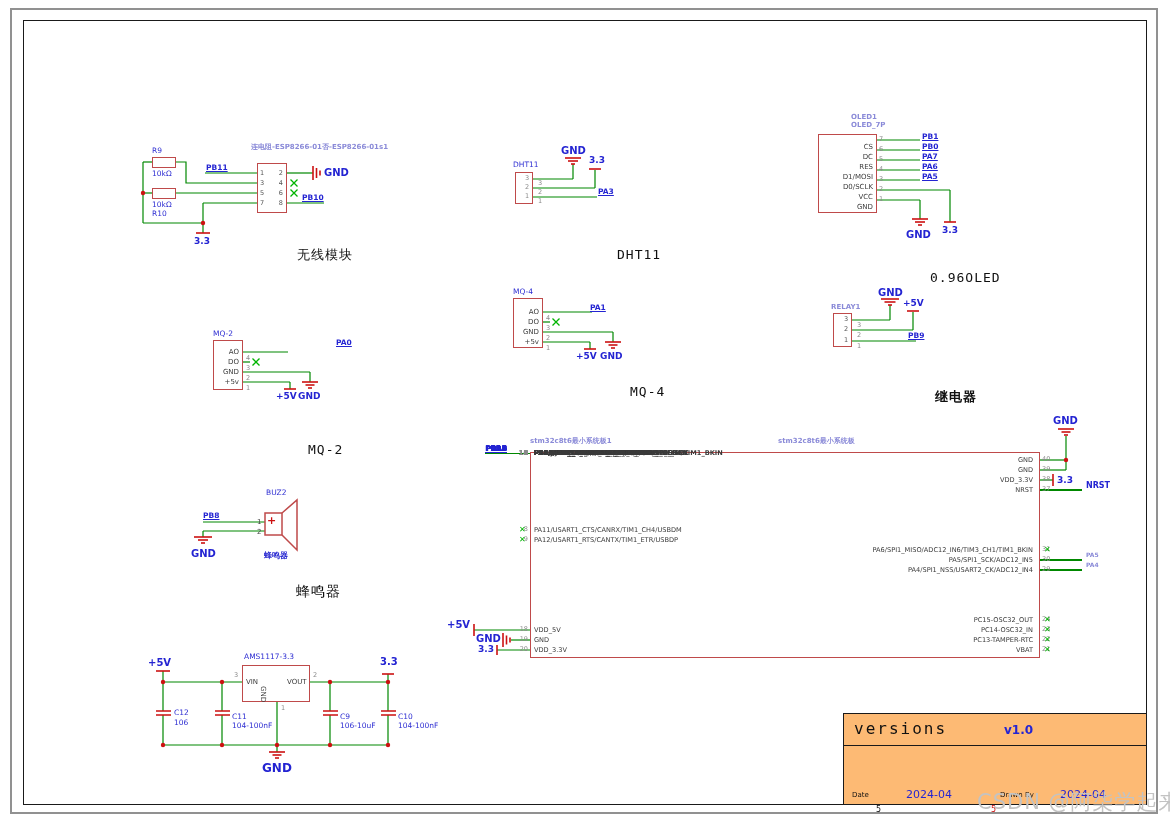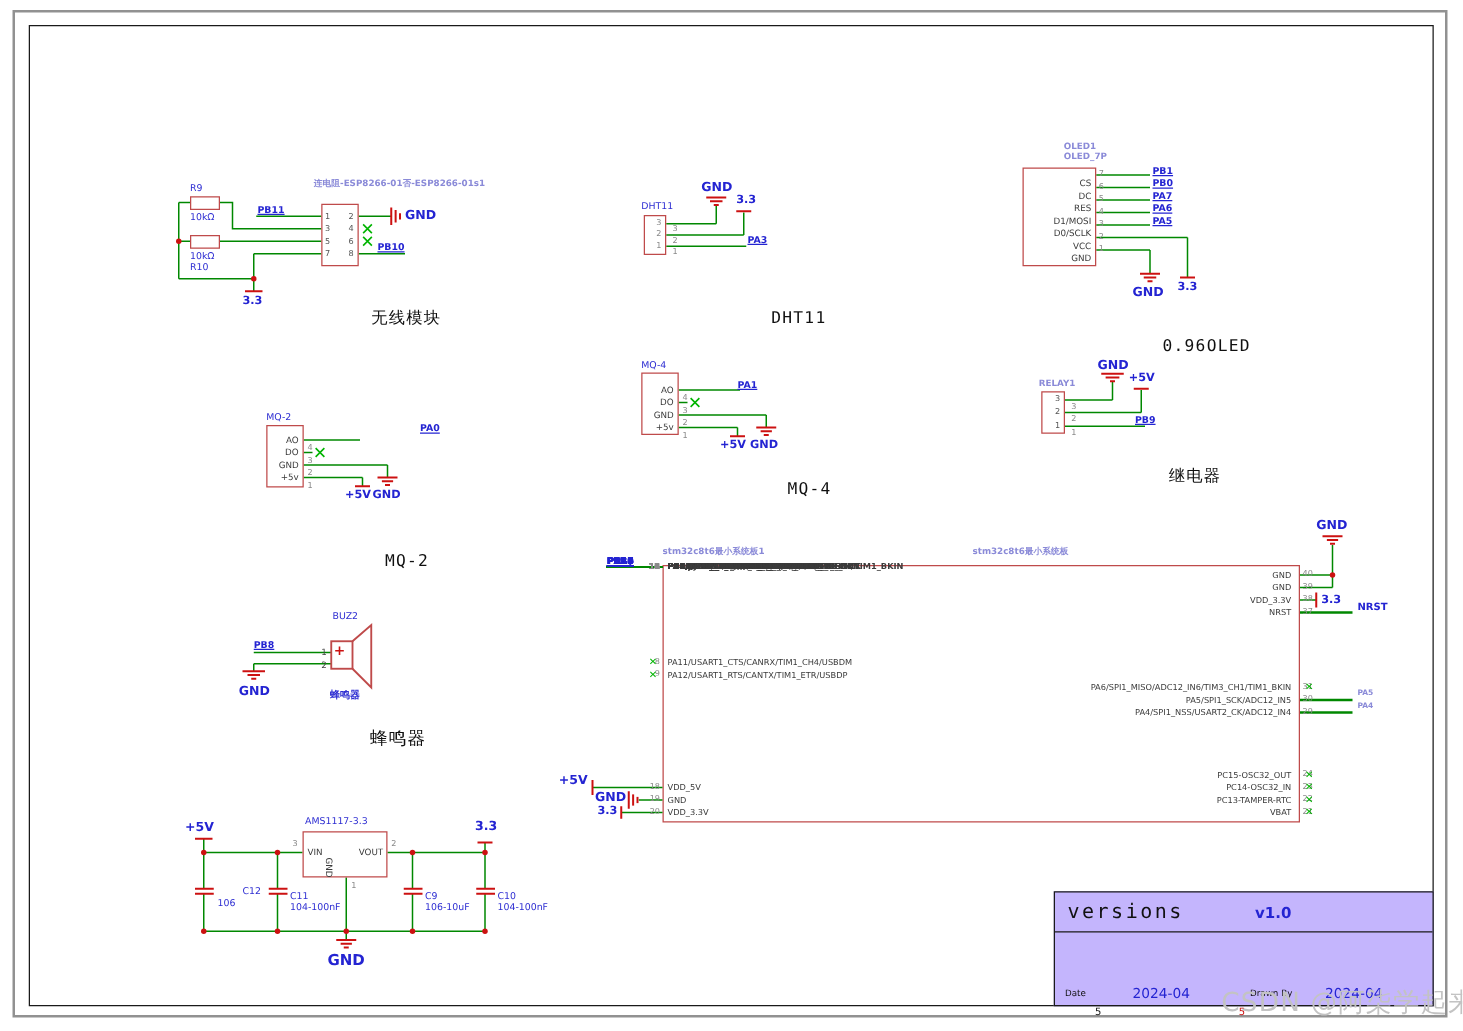--- a/index.html
+++ b/index.html
@@ -35,21 +35,21 @@
   .rows-right .net{position:absolute;left:601px;top:-3.5px;}
   .rows-right .num{position:absolute;left:557px;top:1px;}
   .rows-right .lbl{position:absolute;right:112px;top:1.5px;font-size:6.6px;color:#3a3a3a;white-space:nowrap;text-align:right;}
   .ncx{position:absolute;display:none;color:#00b400;font-size:8px;font-weight:bold;top:0.5px;}
   .rows-left .ncx{left:34px;}
   .rows-right .ncx{left:559px;}
   .pin-row.nc .ncx{display:block;}
   .pin-row.small .net{font-size:6px;color:#8a8ad8;text-decoration:none;}
   .pin-row.plain .net{font-size:8px;text-decoration:none;}
   
-  #titleblock{position:absolute;left:843px;top:713px;width:304px;height:92px;border:1px solid #1a1a1a;box-sizing:border-box;background:#c4b5fd;}
+  #titleblock{position:absolute;left:843px;top:713px;width:304px;height:92px;border:1px solid #1a1a1a;box-sizing:border-box;background:#fdba74;}
   #tb-r1{position:absolute;left:0;top:0;width:100%;height:32px;border-bottom:1px solid #1a1a1a;box-sizing:border-box;}
   #tb-r2{position:absolute;left:0;top:32px;width:100%;height:38px;border-bottom:1px solid #1a1a1a;box-sizing:border-box;}
   #tb-r3{position:absolute;left:0;top:70px;width:100%;height:22px;box-sizing:border-box;}
   #tb-name-cell{position:absolute;left:0;top:0;width:26px;height:100%;border-right:1px solid #1a1a1a;box-sizing:border-box;}
   #watermark{position:absolute;left:977px;top:792px;font-size:21px;color:#c3c3c3;letter-spacing:1px;z-index:9;}
   svg.wires{position:absolute;left:0;top:0;z-index:1;}
   .t,.box,.col{z-index:2;}
 </style>
 </head>
 <body>
@@ -341,42 +341,42 @@
   <div class="box" style="left:833px;top:313px;width:19px;height:34px;"></div>
   <div class="t num" style="left:844px;top:316px;color:#555;">3</div>
   <div class="t num" style="left:844px;top:326px;color:#555;">2</div>
   <div class="t num" style="left:844px;top:337px;color:#555;">1</div>
   <div class="t num" style="left:857px;top:322px;">3</div>
   <div class="t num" style="left:857px;top:332px;">2</div>
   <div class="t num" style="left:857px;top:343px;">1</div>
   <div class="t pwr" style="left:878px;top:288px;">GND</div>
   <div class="t pwr-sm" style="left:903px;top:299px;">+5V</div>
   <div class="t net" style="left:908px;top:332px;">PB9</div>
-  <div class="t cap" style="left:935px;top:375px;">继电器</div>
+  <div class="t cap" style="left:935px;top:390px;font-weight:bold;">继电器</div>
 
   <div class="t des" style="left:266px;top:489px;">BUZ2</div>
   <div class="t" style="left:267px;top:515px;color:#cc1111;font-size:11px;font-weight:bold;">+</div>
   <div class="t num" style="left:257px;top:519px;color:#444;font-size:7px;">1</div>
   <div class="t num" style="left:257px;top:529px;color:#444;font-size:7px;">2</div>
   <div class="t net" style="left:203px;top:512px;">PB8</div>
   <div class="t pwr" style="left:191px;top:549px;">GND</div>
   <div class="t" style="left:264px;top:552px;color:#2e2ed2;font-size:8px;font-weight:bold;">蜂鸣器</div>
   <div class="t cap" style="left:296px;top:584px;font-size:14px;">蜂鸣器</div>
 
   <div class="t pwr" style="left:148px;top:658px;">+5V</div>
   <div class="t des" style="left:244px;top:653px;">AMS1117-3.3</div>
   <div class="box" style="left:242px;top:665px;width:68px;height:37px;"></div>
   <div class="t pname" style="left:246px;top:679px;">VIN</div>
   <div class="t pname" style="left:287px;top:679px;">VOUT</div>
   <div class="t pname" style="left:266px;top:686px;transform:rotate(90deg);transform-origin:left top;">GND</div>
   <div class="t num" style="left:234px;top:672px;">3</div>
   <div class="t num" style="left:313px;top:672px;">2</div>
   <div class="t num" style="left:281px;top:705px;">1</div>
   <div class="t pwr" style="left:380px;top:657px;">3.3</div>
-  <div class="t val" style="left:174px;top:709px;margin-left:20px;">C12</div>
+  <div class="t val" style="left:174px;top:709px;">C12</div>
   <div class="t val" style="left:174px;top:719px;">106</div>
   <div class="t val" style="left:232px;top:713px;">C11</div>
   <div class="t val" style="left:232px;top:722px;">104-100nF</div>
   <div class="t val" style="left:340px;top:713px;">C9</div>
   <div class="t val" style="left:340px;top:722px;">106-10uF</div>
   <div class="t val" style="left:398px;top:713px;">C10</div>
   <div class="t val" style="left:398px;top:722px;">104-100nF</div>
   <div class="t pwr" style="left:262px;top:762px;font-size:12px;">GND</div>
 
   <div id="mcu">

